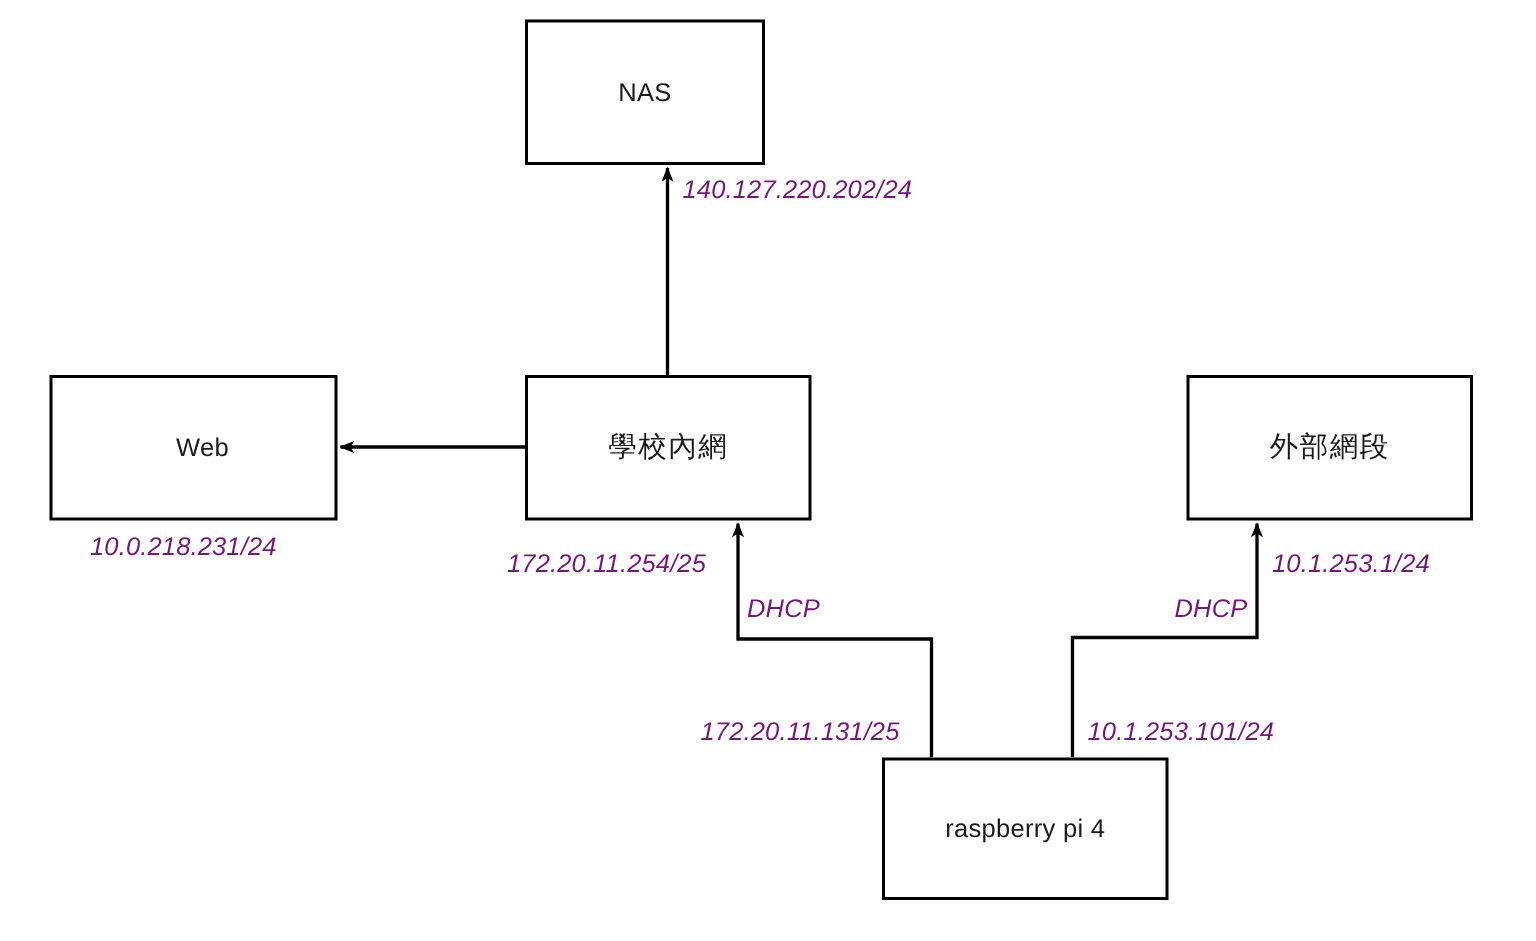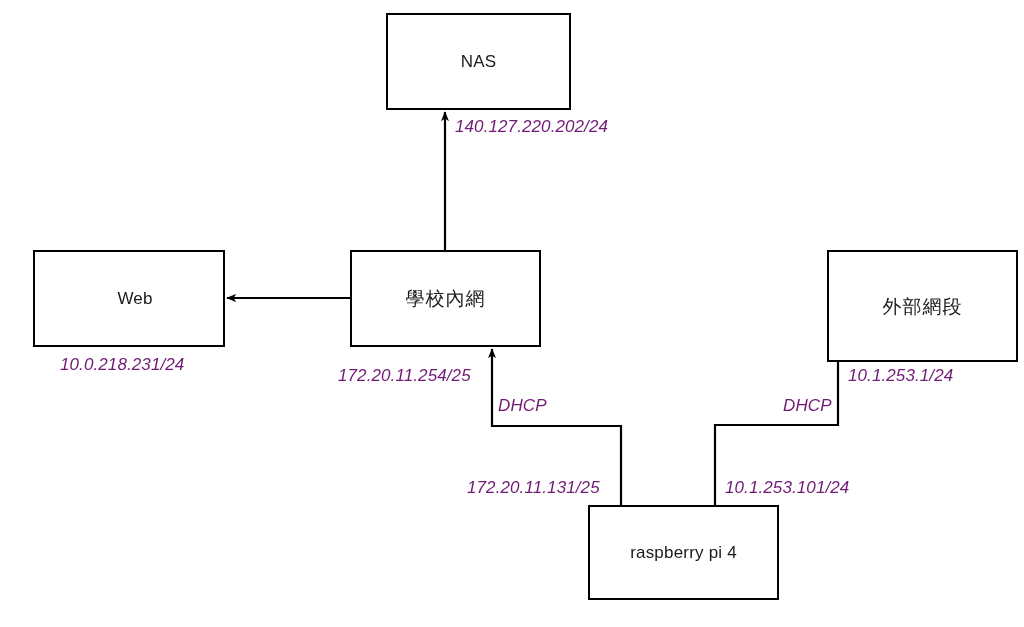--- a/index.html
+++ b/index.html
@@ -45,24 +45,24 @@
   .edge-label {
     position: absolute;
     font-size: 17px;
     line-height: 1;
     color: #701a75;
     white-space: nowrap;
     letter-spacing: 0.1px;
     font-style: italic;
   }
   
-  #node-nas       { left: 350px; top: 13px;  width: 185px; height: 97px; margin-left: 36px; }
+  #node-nas       { left: 350px; top: 13px;  width: 160px; height: 97px; }
   #node-web       { left: 33px;  top: 250px; width: 192px; height: 97px; padding-left: 12px; }
   #node-intranet  { left: 350px; top: 250px; width: 191px; height: 97px; }
-  #node-external  { left: 827px; top: 250px; width: 191px; height: 112px; }
+  #node-external  { left: 791px; top: 250px; width: 191px; height: 97px; }
   #node-rpi       { left: 588px; top: 505px; width: 191px; height: 95px; }
   
   #label-nas-ip        { left: 455px; top: 118px; }
   #label-web-ip        { left: 60px;  top: 356px; }
   #label-intranet-ip   { left: 338px; top: 367px; }
   #label-external-ip   { left: 848px; top: 367px; }
   #label-dhcp-left     { left: 498px; top: 397px; }
   #label-dhcp-right    { left: 783px; top: 397px; }
   #label-rpi-eth0      { left: 467px; top: 479px; }
   #label-rpi-eth1      { left: 725px; top: 479px; }

